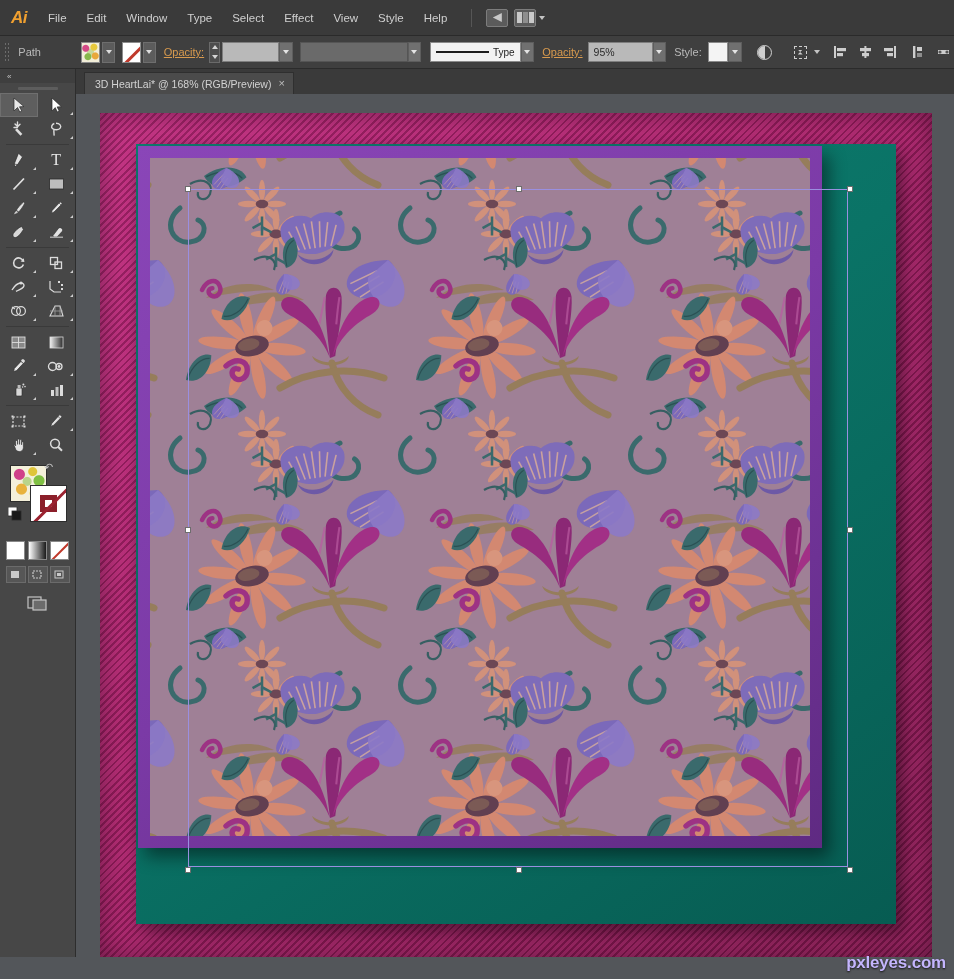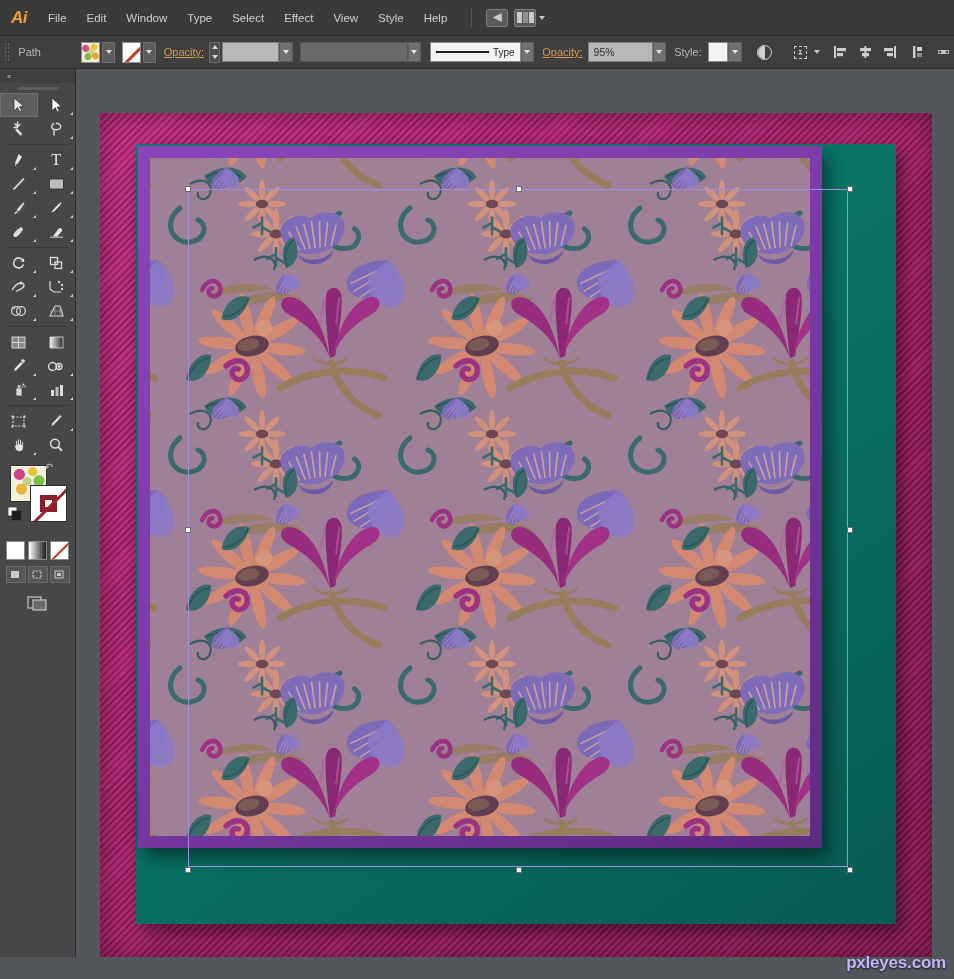--- a/index.html
+++ b/index.html
@@ -371,20 +371,26 @@
     </div>
     <div class="icon-btn">
       <svg width="15" height="14" viewBox="0 0 15 14">
           <rect x="2" y="5" width="11" height="4" fill="#cdcdcd"></rect>
           <circle cx="4" cy="7" r="1.6" fill="#555"></circle>
           <circle cx="11" cy="7" r="1.6" fill="#555"></circle>
         </svg>
     </div>
   </div>
 
+  <div class="tabbar">
+    <div class="doc-tab">
+      <span>3D HeartLai* @ 168% (RGB/Preview)</span>
+      <span class="tab-close">×</span>
+    </div>
+  </div>
 
   <div class="toolpanel">
     <div class="tp-header">
       <span class="chev2">«</span>
     </div>
     <div class="tp-grabber">
         <i></i>
       </div>
 
     <div class="tools">

